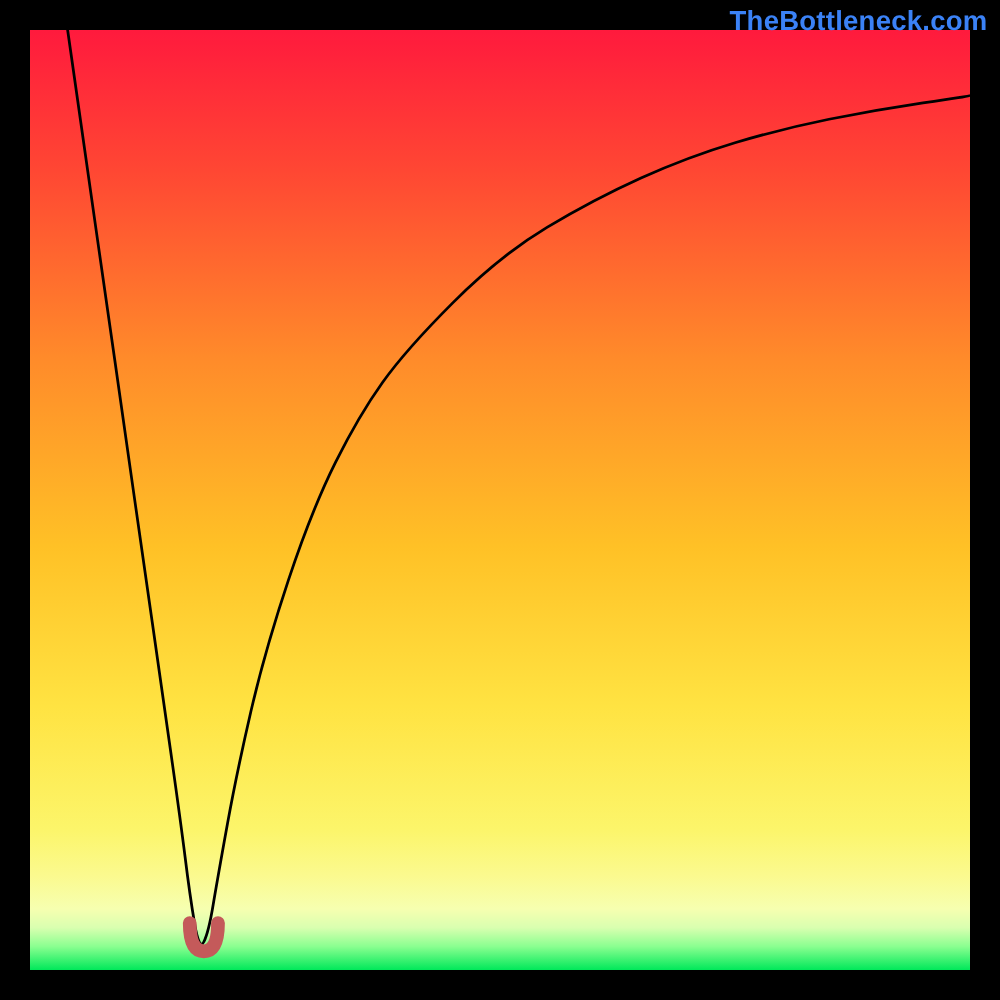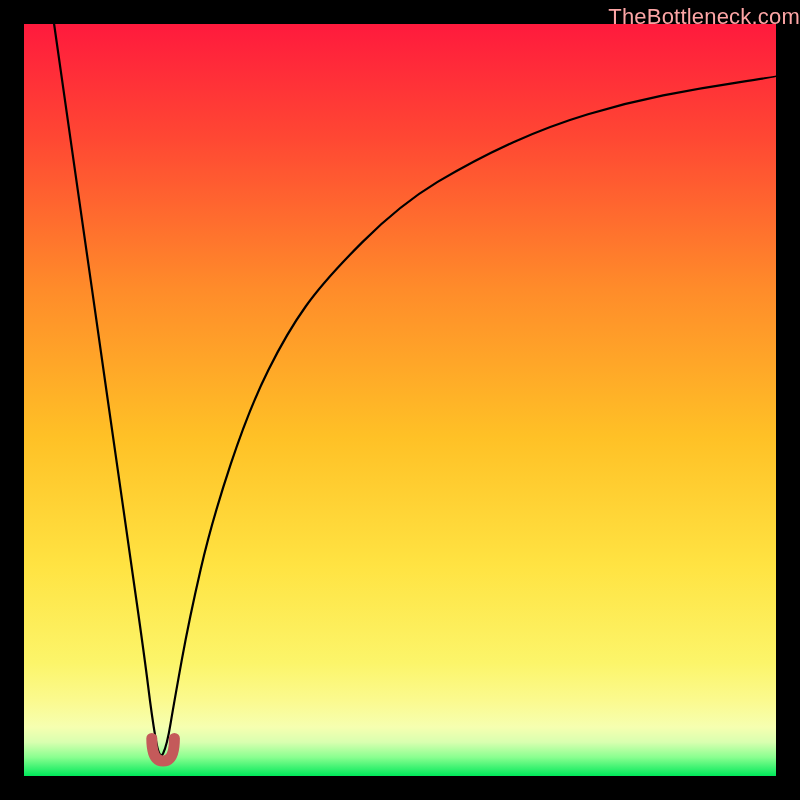--- a/index.html
+++ b/index.html
@@ -22,24 +22,24 @@
   .gradient {
     position: absolute;
     left: 0;
     top: 0;
     width: 752px;
     height: 752px;
   }
   .watermark {
     position: absolute;
     top: 4px;
-    right: 0;
-    color: #fca5a5;
+    right: 10px;
+    color: #3b82f6;
     font-size: 22px;
-    font-weight: 400;
+    font-weight: 700;
     letter-spacing: 0.2px;
     z-index: 10;
   }
   svg.curve {
     position: absolute;
     left: 0;
     top: 0;
     width: 752px;
     height: 752px;
     z-index: 5;

